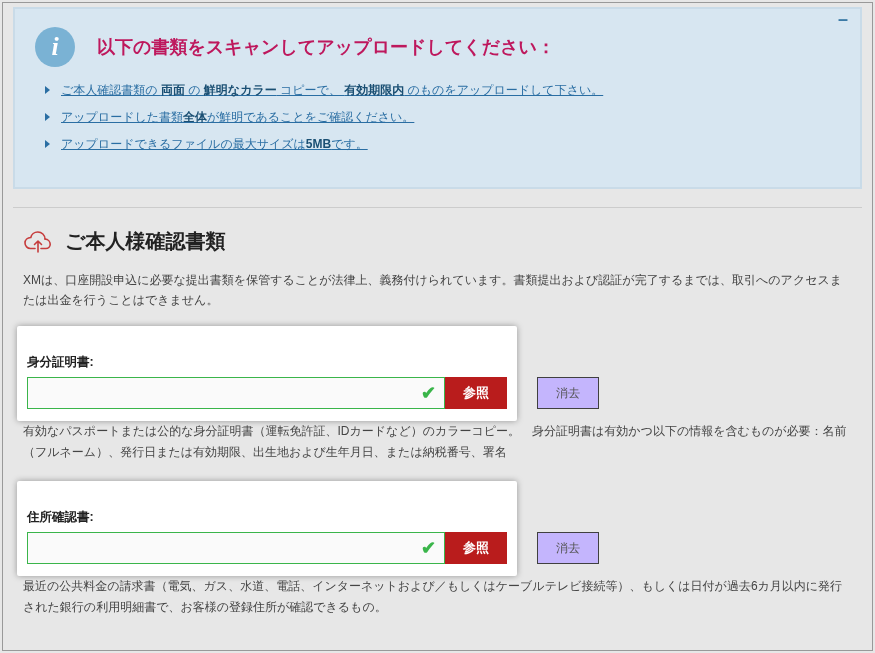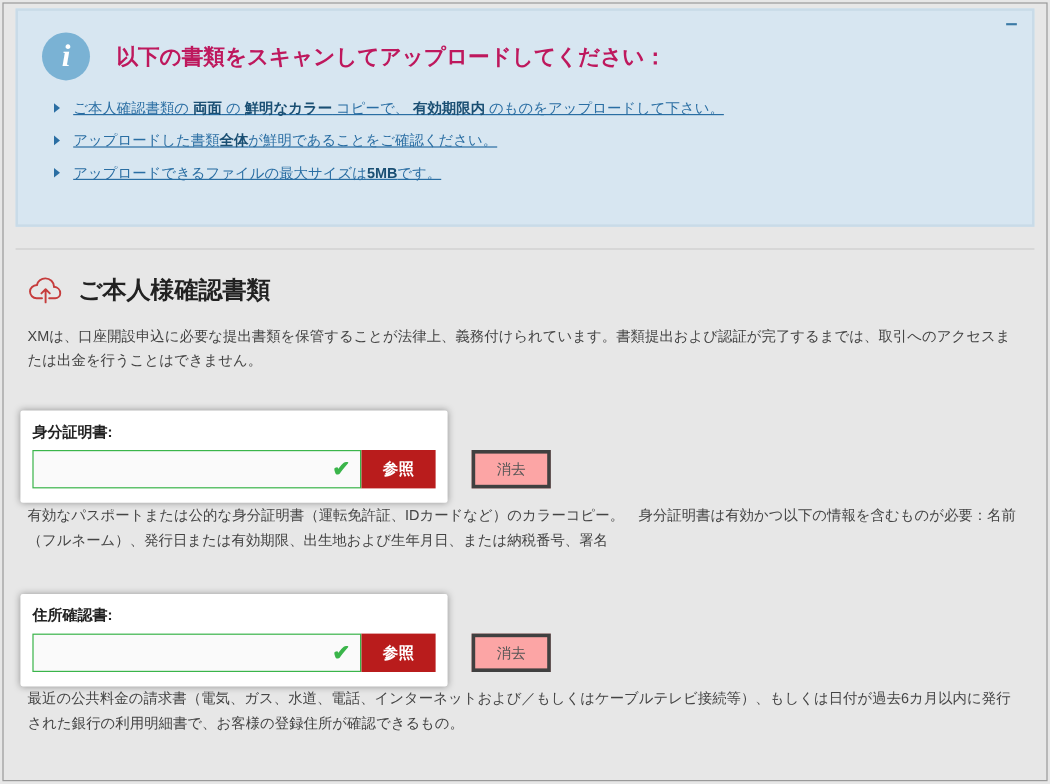--- a/index.html
+++ b/index.html
@@ -115,26 +115,25 @@
   .section-desc {
     font-size: 12px;
     color: #444;
     line-height: 1.7;
     margin-bottom: 16px;
   }
 
   
   .upload-card {
     background: #fff;
-    padding: 10px 10px 12px 10px;
-    width: 356px;
+    padding: 28px 10px 12px 10px;
+    width: 500px;
     margin-left: -6px;
     box-shadow: 0 0 6px rgba(0,0,0,0.35);
     border-radius: 2px;
-    margin-top: 16px;
   }
   .field-label {
     font-size: 12.5px;
     font-weight: bold;
     color: #222;
     margin-bottom: 6px;
   }
   .upload-row {
     display: flex;
     align-items: stretch;
@@ -160,22 +159,22 @@
     background: #b91c1c;
     color: #fff;
     border: none;
     font-size: 13px;
     font-weight: bold;
     padding: 0 18px;
     height: 32px;
     cursor: pointer;
   }
   .clear-btn {
-    background: #fca5a5;
-    border: 3px solid #404040;
+    background: #c4b5fd;
+    border: 1px solid #404040;
     color: #555;
     font-size: 12px;
     padding: 0 18px;
     height: 32px;
     cursor: pointer;
   }
   .upload-outer-row {
     display: flex;
     align-items: flex-end;
     gap: 20px;

